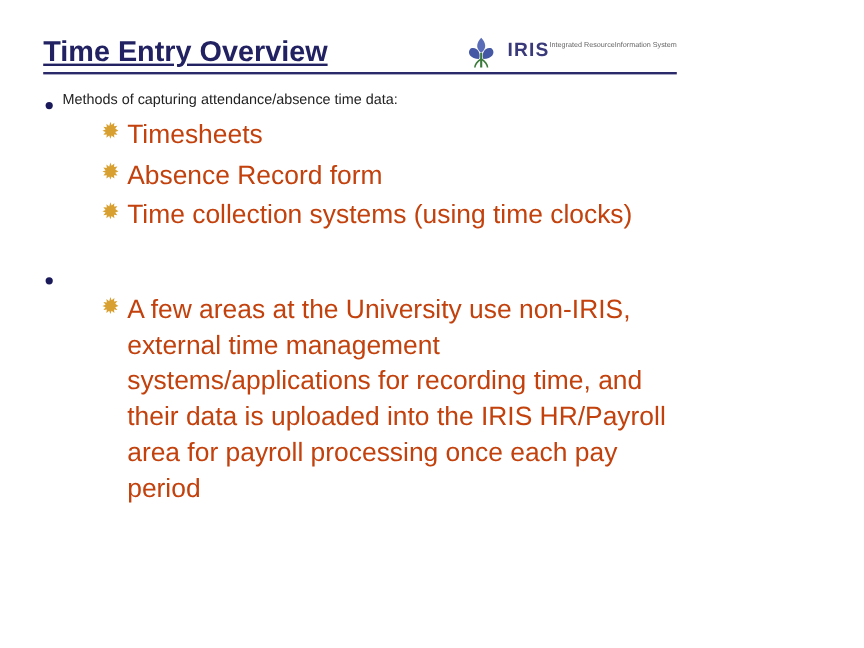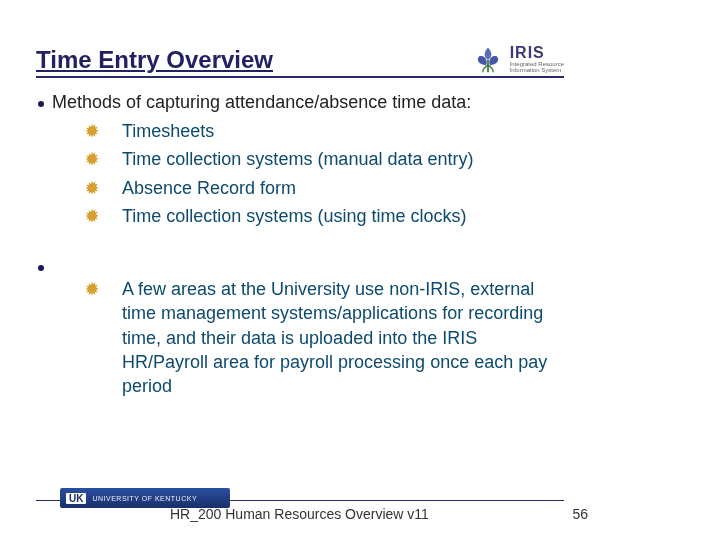--- a/index.html
+++ b/index.html
@@ -1,30 +1,30 @@
 <!DOCTYPE html>
 <html><head>
 <meta charset="utf-8">
 <style>
   * { margin: 0; padding: 0; box-sizing: border-box; }
   html, body { width: 720px; height: 540px; background: #fff; font-family: "Segoe UI", Tahoma, Verdana, sans-serif; color: #1a1a5a; }
-  .slide { position: relative; width: 600px; height: 540px; padding: 44px 36px 0 36px; }
+  .slide { position: relative; width: 600px; height: 540px; padding: 28px 36px 0 36px; }
   .header { display: flex; align-items: flex-end; justify-content: space-between; border-bottom: 2px solid #2a2a6a; padding-bottom: 2px; margin-bottom: 14px; }
   .title { font-size: 24px; font-weight: 600; text-decoration: underline; color: #222262; }
   .iris-logo { display: flex; align-items: center; gap: 4px; }
   .iris-logo svg { width: 36px; height: 30px; }
-  .iris-text { display: flex; flex-direction: column; line-height: 1; }
+  .iris-text { display: flex; flex-direction: row; line-height: 1; }
   .iris-text .big { font-size: 16px; font-weight: 700; letter-spacing: 1px; color: #3a3a7a; }
   .iris-text .small { font-size: 6px; color: #666; }
   .content { padding: 0 2px; }
   .section { margin-bottom: 28px; }
-  .lead { display: flex; align-items: flex-start; gap: 8px; font-size: 18px; color: #222; margin-bottom: 6px; }
+  .lead { display: flex; align-items: flex-start; gap: 8px; font-size: 12px; color: #222; margin-bottom: 6px; }
   .lead .dot { width: 6px; height: 6px; background: #1a1a5a; border-radius: 50%; margin-top: 9px; flex: 0 0 auto; }
   .items { padding-left: 44px; }
-  .item { display: flex; align-items: flex-start; gap: 20px; font-size: 18px; color: #0c4a6e; margin-bottom: 4px; }
+  .item { display: flex; align-items: flex-start; gap: 4px; font-size: 22px; color: #c2410c; margin-bottom: 4px; }
   .item .sun { flex: 0 0 auto; width: 20px; height: 20px; margin-top: 2px; }
   .item .text { flex: 1 1 auto; line-height: 1.35; }
   .footer { position: absolute; left: 0; right: 0; bottom: 14px; height: 26px; }
   .footer-line { position: absolute; left: 36px; right: 36px; top: 0; border-top: 1.5px solid #2a2a6a; }
   .uk-badge { position: absolute; left: 60px; top: -12px; width: 170px; height: 20px; background: linear-gradient(#2a4fa0, #1a2f6a); border-radius: 2px; display: flex; align-items: center; padding: 0 6px; gap: 6px; }
   .uk-badge .uk { background: #fff; color: #1a2f6a; font-weight: 800; font-size: 10px; padding: 0 3px; border-radius: 1px; }
   .uk-badge .uni { color: #eef; font-size: 7px; letter-spacing: 0.5px; }
   .footer-text { position: absolute; left: 170px; top: 6px; font-size: 14px; color: #333; }
   .page-num { position: absolute; right: 12px; top: 6px; font-size: 14px; color: #333; }
   .sun path { fill: #d8a030; }
@@ -63,26 +63,20 @@
         <div class="item">
           <svg class="sun" viewBox="0 0 24 24">
               <path d="M12 3l1.2 3.2L16 4l-.4 3.4 3.4-.4-2.2 2.8L20 12l-3.2 1.2L19 16l-3.4-.4.4 3.4-2.8-2.2L12 20l-1.2-3.2L8 19l.4-3.4-3.4.4 2.2-2.8L4 12l3.2-1.2L5 8l3.4.4L8 5l2.8 2.2z"></path>
             </svg>
           <span class="text">Timesheets</span>
         </div>
         <div class="item">
           <svg class="sun" viewBox="0 0 24 24">
               <path d="M12 3l1.2 3.2L16 4l-.4 3.4 3.4-.4-2.2 2.8L20 12l-3.2 1.2L19 16l-3.4-.4.4 3.4-2.8-2.2L12 20l-1.2-3.2L8 19l.4-3.4-3.4.4 2.2-2.8L4 12l3.2-1.2L5 8l3.4.4L8 5l2.8 2.2z"></path>
             </svg>
-          <span class="text">Time collection systems (manual data entry)</span>
-        </div>
-        <div class="item">
-          <svg class="sun" viewBox="0 0 24 24">
-              <path d="M12 3l1.2 3.2L16 4l-.4 3.4 3.4-.4-2.2 2.8L20 12l-3.2 1.2L19 16l-3.4-.4.4 3.4-2.8-2.2L12 20l-1.2-3.2L8 19l.4-3.4-3.4.4 2.2-2.8L4 12l3.2-1.2L5 8l3.4.4L8 5l2.8 2.2z"></path>
-            </svg>
           <span class="text">Absence Record form</span>
         </div>
         <div class="item">
           <svg class="sun" viewBox="0 0 24 24">
               <path d="M12 3l1.2 3.2L16 4l-.4 3.4 3.4-.4-2.2 2.8L20 12l-3.2 1.2L19 16l-3.4-.4.4 3.4-2.8-2.2L12 20l-1.2-3.2L8 19l.4-3.4-3.4.4 2.2-2.8L4 12l3.2-1.2L5 8l3.4.4L8 5l2.8 2.2z"></path>
             </svg>
           <span class="text">Time collection systems (using time clocks)</span>
         </div>
       </div>
     </div>
@@ -96,22 +90,13 @@
           <svg class="sun" viewBox="0 0 24 24">
               <path d="M12 3l1.2 3.2L16 4l-.4 3.4 3.4-.4-2.2 2.8L20 12l-3.2 1.2L19 16l-3.4-.4.4 3.4-2.8-2.2L12 20l-1.2-3.2L8 19l.4-3.4-3.4.4 2.2-2.8L4 12l3.2-1.2L5 8l3.4.4L8 5l2.8 2.2z"></path>
             </svg>
           <span class="text">A few areas at the University use non-IRIS, external time management systems/applications for recording time, and their data is uploaded into the IRIS HR/Payroll area for payroll processing once each pay period</span>
         </div>
       </div>
     </div>
 
   </div>
 
-  <div class="footer">
-    <div class="footer-line"></div>
-    <div class="uk-badge">
-      <span class="uk">UK</span>
-      <span class="uni">UNIVERSITY OF KENTUCKY</span>
-    </div>
-    <div class="footer-text">HR_200 Human Resources Overview v11</div>
-    <div class="page-num">56</div>
-  </div>
 </div>
 
 </body></html>

